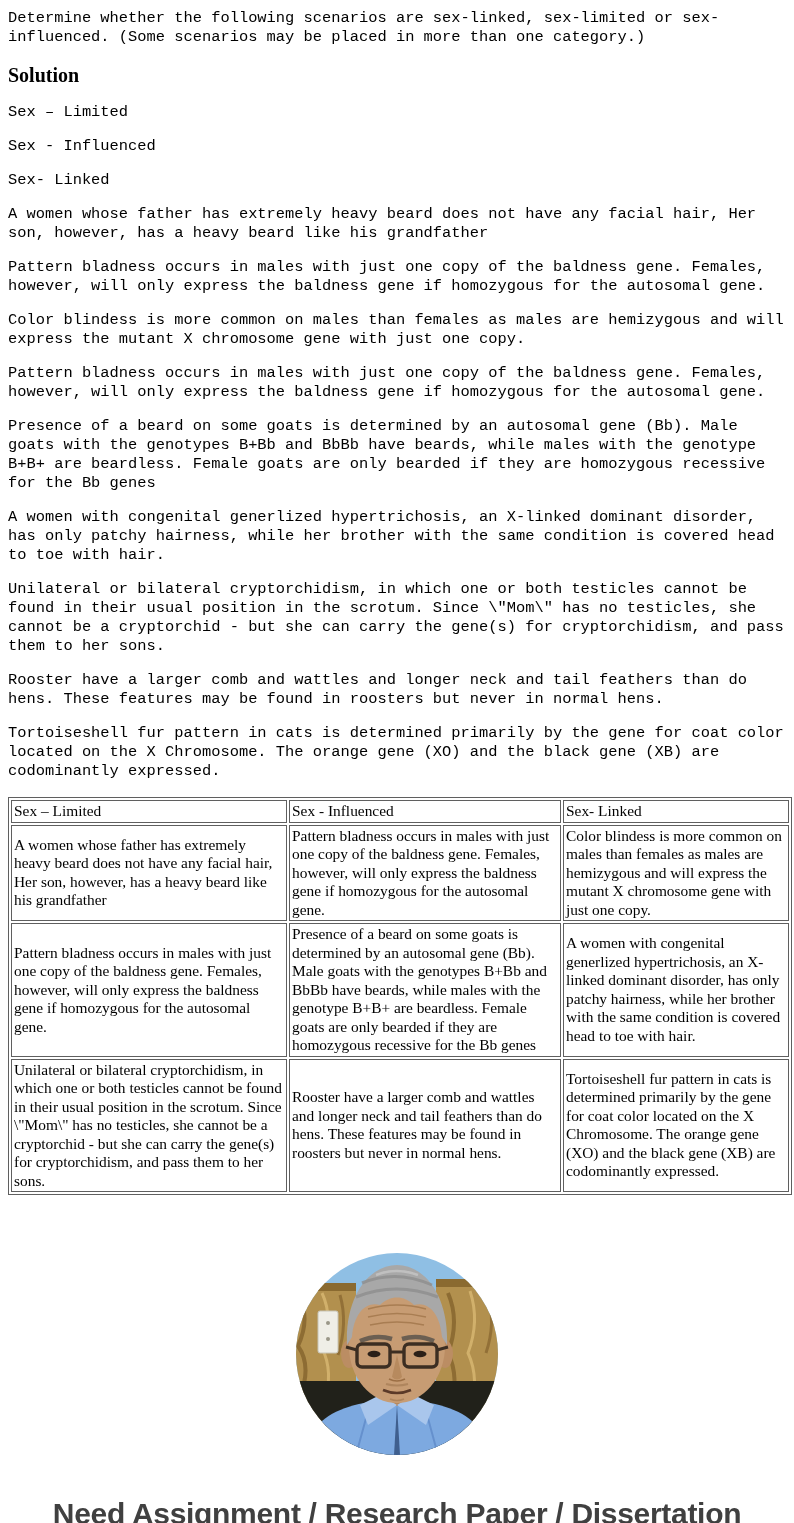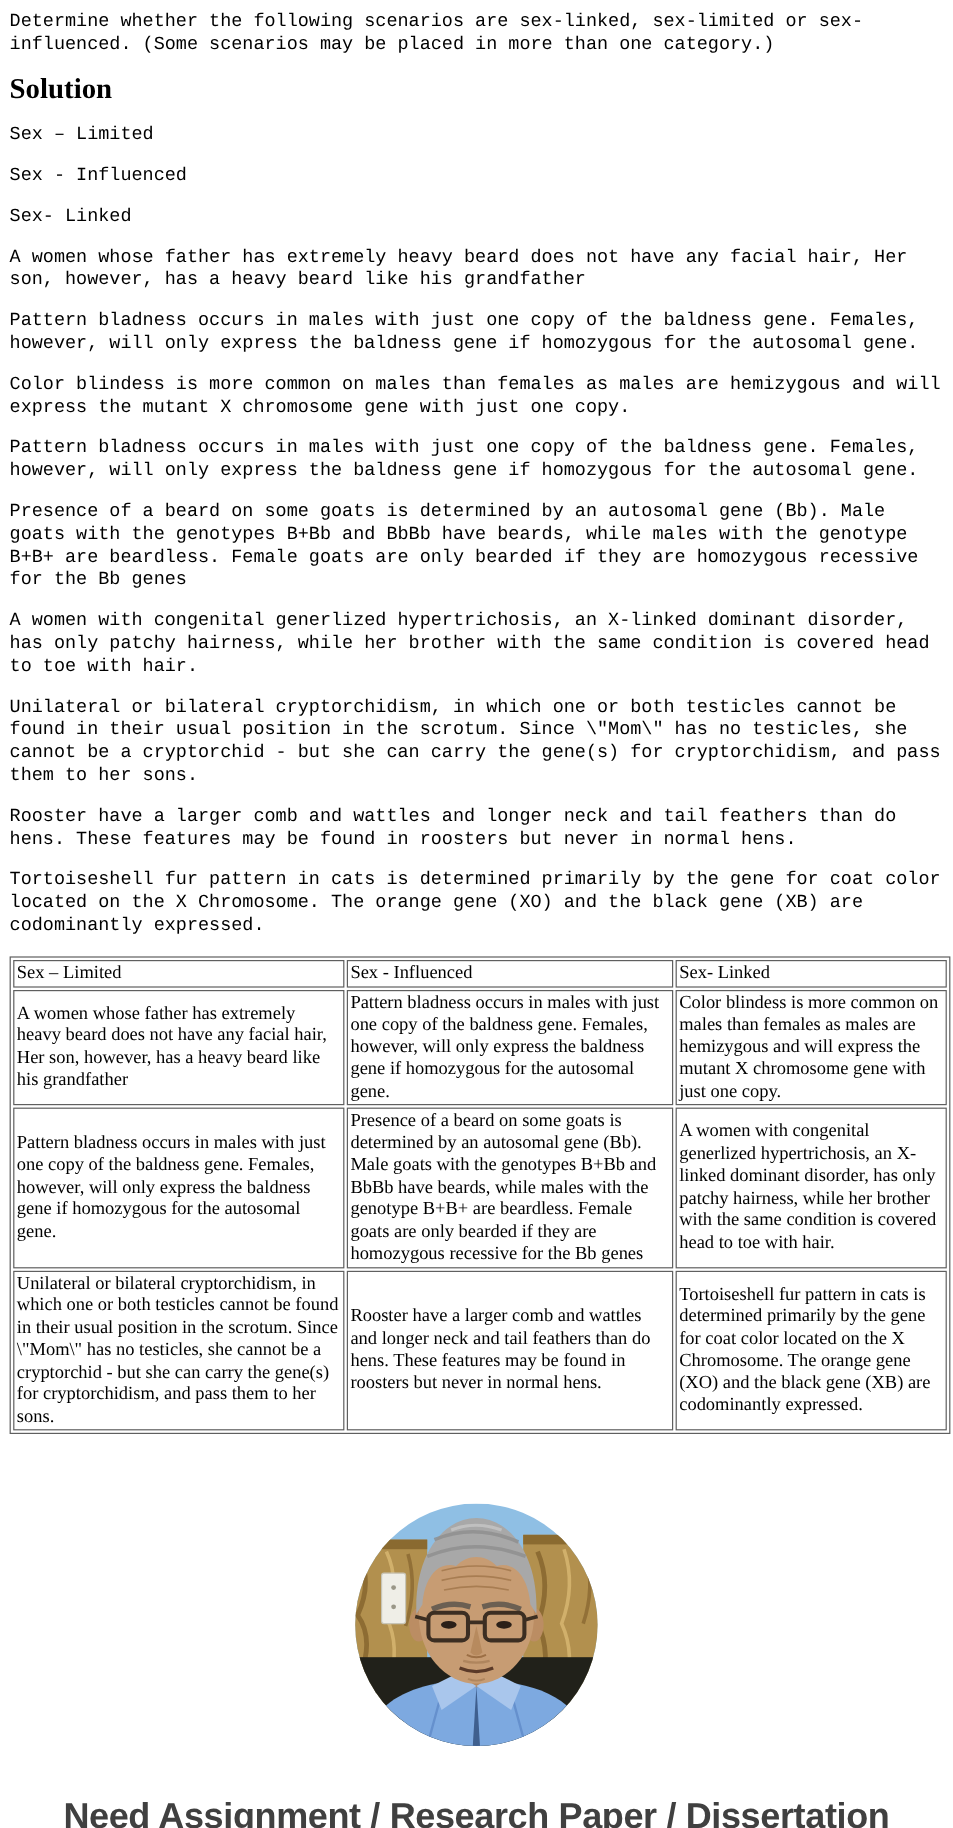--- a/index.html
+++ b/index.html
@@ -8,21 +8,21 @@
     width: 794px;
     font-family: "Liberation Serif", "DejaVu Serif", serif;
     font-size: 15.4px;
     line-height: 19px;
     color: #000000;
     padding: 8px;
   }
   p { margin: 15px 0; font-family: Liberation Mono, monospace; }
   p.first { margin-top: 1px; }
   h3.solution {
-    font-size: 24px;
+    font-size: 20px;
     line-height: 20px;
     margin: 18px 0 18px 0;
     font-weight: bold;
   }
   table.answer-table {
     border-collapse: separate;
     border-spacing: 2px;
     border: 1px solid #5f5f5f;
     width: 778px;
     table-layout: fixed;

